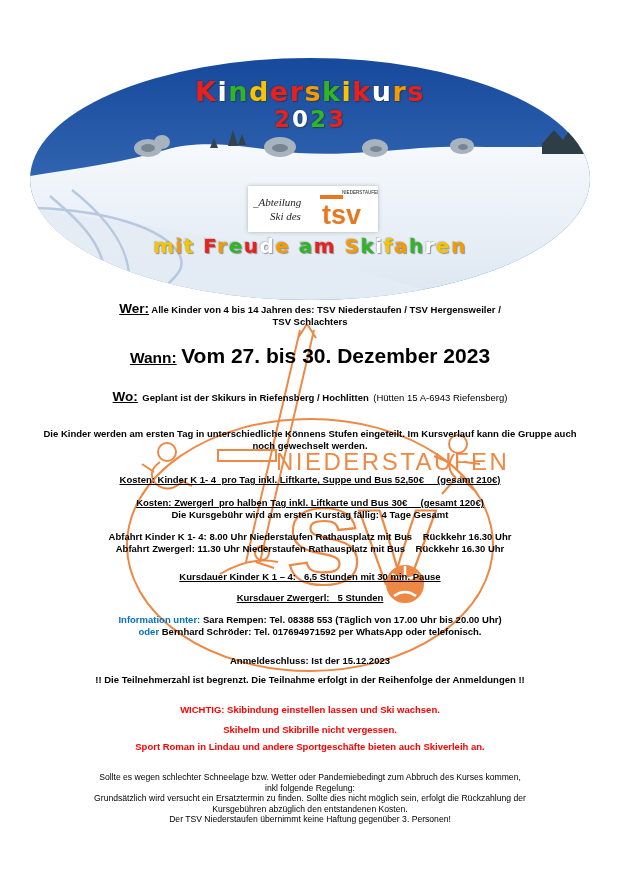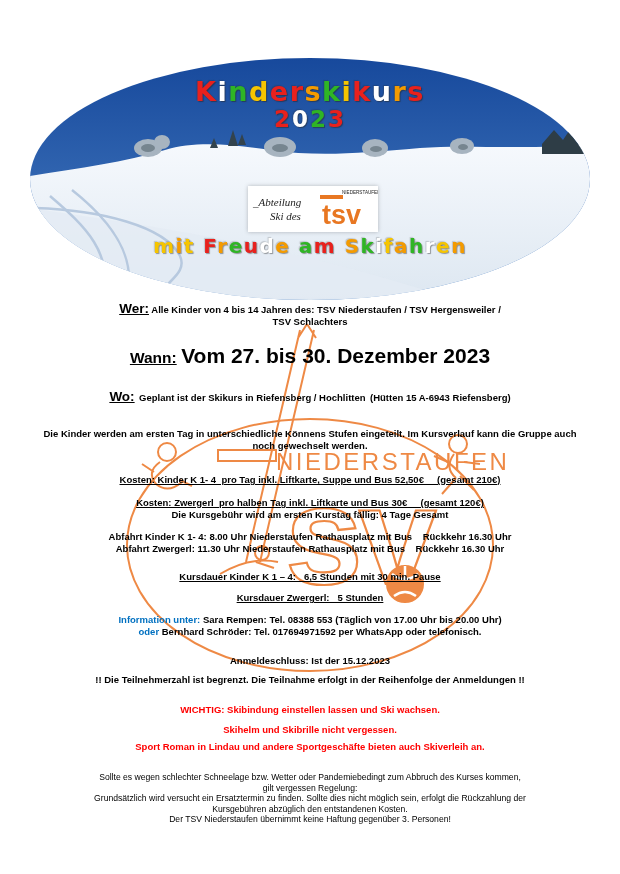--- a/index.html
+++ b/index.html
@@ -23,21 +23,21 @@
       text-shadow:1px 1px 1px rgba(40,40,40,.45), -1px -1px 1px rgba(40,40,40,.2);}
   .logo-box{position:absolute;left:218px;top:128px;width:130px;height:46px;background:#fff;
       box-shadow:0 0 4px rgba(0,0,0,.25);}
 
   
   .watermark{position:absolute;left:110px;top:322px;z-index:1;opacity:.9;}
 
   
   .sec{position:absolute;left:0;width:100%;text-align:center;z-index:2;}
   .bz{font-weight:bold;font-size:9.5px;line-height:12px;}
-  .rg{font-weight:bold;}
+  .rg{font-weight:normal;}
   .u{text-decoration:underline;}
   .pre{white-space:pre-wrap;}
   .label-md{font-size:13.5px;font-weight:bold;text-decoration:underline;}
   .label-lg{font-size:15.5px;font-weight:bold;text-decoration:underline;}
   .wann-txt{font-size:21px;font-weight:bold;}
   .blue{color:#0070C0;}
   .red{color:#FF0000;}
   .fine{font-size:8.6px;line-height:10.6px;font-weight:normal;}
 </style>
 </head>
@@ -177,19 +177,19 @@
 
   <div class="sec bz" style="top:655px">Anmeldeschluss: Ist der 15.12.2023</div>
   <div class="sec bz" style="top:674px">!! Die Teilnehmerzahl ist begrenzt. Die Teilnahme erfolgt in der Reihenfolge der Anmeldungen !!</div>
 
   <div class="sec bz red" style="top:704px">WICHTIG: Skibindung einstellen lassen und Ski wachsen.</div>
   <div class="sec bz red" style="top:724px">Skihelm und Skibrille nicht vergessen.</div>
   <div class="sec bz red" style="top:741px">Sport Roman in Lindau und andere Sportgeschäfte bieten auch Skiverleih an.</div>
 
   <div class="sec fine" style="top:772px">
     <span>Sollte es wegen schlechter Schneelage bzw. Wetter oder Pandemiebedingt zum Abbruch des Kurses kommen,</span><br>
-    <span>gilt vergessen Regelung:</span><br>
+    <span>inkl folgende Regelung:</span><br>
     <span>Grundsätzlich wird versucht ein Ersatztermin zu finden. Sollte dies nicht möglich sein, erfolgt die Rückzahlung der</span><br>
     <span>Kursgebühren abzüglich den entstandenen Kosten.</span><br>
     <span>Der TSV Niederstaufen übernimmt keine Haftung gegenüber 3. Personen!</span>
   </div>
 
 </div>
 
 </body></html>

